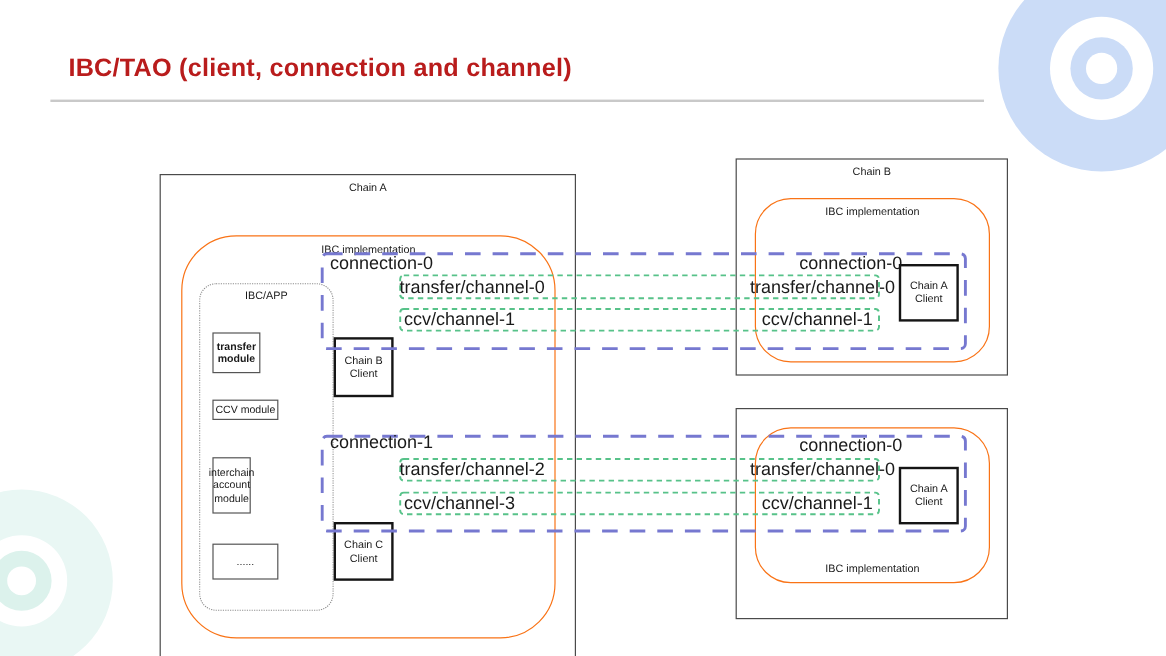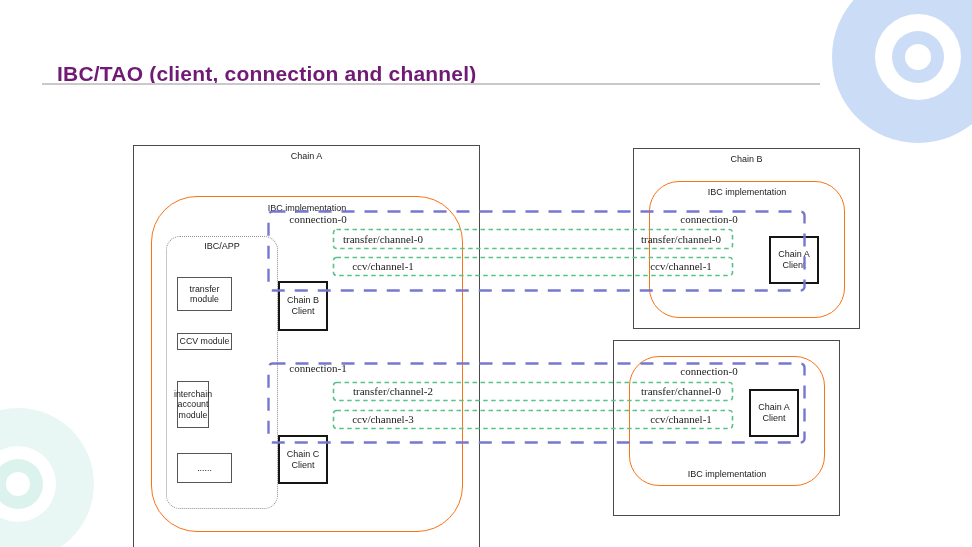--- a/index.html
+++ b/index.html
@@ -2,41 +2,41 @@
 <html><head>
 <meta charset="utf-8">
 <style>
   html,body{margin:0;padding:0;background:#fff;}
   .canvas{
     position:relative;width:972px;height:547px;background:#ffffff;
     overflow:hidden;font-family:"Liberation Sans",sans-serif;color:#1a1a1a;
   }
   .circle{position:absolute;border-radius:50%;}
   .title{
-    position:absolute;left:57px;top:62px;font-size:21px;font-weight:bold;
-    color:#701a75;letter-spacing:.2px;white-space:nowrap;
+    position:absolute;left:57px;top:45px;font-size:21px;font-weight:bold;
+    color:#b91c1c;letter-spacing:.2px;white-space:nowrap;
   }
   .rule{position:absolute;left:42px;top:83px;width:778px;height:1.5px;background:#c9c9c9;}
   .solid-box{position:absolute;border:1px solid #4a4a4a;background:transparent;}
   .round-box{position:absolute;border:1px solid #f97316;background:transparent;}
   .dotted-box{position:absolute;border:1.5px dotted #8f8f8f;border-radius:14px;background:transparent;padding-left:37px;}
   .grp-label{position:absolute;left:0;right:0;text-align:center;font-size:9px;line-height:10px;white-space:nowrap;}
   .small-box{
     position:absolute;border:1px solid #555;background:#fff;display:flex;
     align-items:center;justify-content:center;text-align:center;
     font-size:8.8px;line-height:10.5px;padding:1px;box-sizing:border-box;
   }
   .client-box{
     position:absolute;border:2px solid #151515;background:#fff;display:flex;
     align-items:center;justify-content:center;text-align:center;
     font-size:9px;line-height:11px;z-index:4;box-sizing:border-box;padding:2px;
   }
   .tube-label{
-    position:absolute;text-align:center;font-size:11px;line-height:11px;
-    z-index:6;white-space:nowrap;font-family:Liberation Serif, serif;
+    position:absolute;text-align:center;font-size:15px;line-height:11px;
+    z-index:6;white-space:nowrap;
   }
   svg.overlay{position:absolute;left:0;top:0;z-index:5;pointer-events:none;}
 </style>
 </head>
 <body>
 
 <div class="canvas">
 
   <div class="circle" style="left:832px;top:-29px;width:172px;height:172px;background:#cbdcf7;"></div>
   <div class="circle" style="left:875px;top:14px;width:86px;height:86px;background:#ffffff;"></div>
@@ -52,33 +52,33 @@
   <div class="rule"></div>
 
   <div class="solid-box" style="left:133px;top:98px;width:345px;height:417px;margin-top:47px;">
     <div class="grp-label" style="top:5px;">Chain A</div>
 
     <div class="round-box" style="left:17px;top:50px;width:310px;height:334px;border-radius:46px;">
       <div class="grp-label" style="top:6px;">IBC implementation</div>
 
       <div class="dotted-box" style="left:14px;top:39px;width:73px;height:271px;">
         <div class="grp-label" style="top:4px;">IBC/APP</div>
-        <div class="small-box" style="left:10px;top:40px;width:55px;height:34px;">transfer module</div>
+        <div class="small-box" style="left:10px;top:40px;width:40px;height:34px;font-weight:bold;">transfer module</div>
         <div class="small-box" style="left:10px;top:96px;width:55px;height:17px;">CCV module</div>
         <div class="small-box" style="left:10px;top:144px;width:32px;height:47px;">interchain account module</div>
         <div class="small-box" style="left:10px;top:216px;width:55px;height:30px;">......</div>
       </div>
 
     </div>
 
     <div class="client-box" style="left:144px;top:289px;width:50px;height:49px;">Chain C Client</div>
     <div class="client-box" style="left:144px;top:135px;width:50px;height:50px;">Chain B Client</div>
   </div>
 
-  <div class="solid-box" style="left:613px;top:148px;width:225px;height:179px;margin-left:20px;">
+  <div class="solid-box" style="left:613px;top:132px;width:225px;height:179px;">
     <div class="grp-label" style="top:5px;">Chain B</div>
     <div class="round-box" style="left:15px;top:32px;width:194px;height:135px;border-radius:30px;">
       <div class="grp-label" style="top:5px;">IBC implementation</div>
     </div>
     <div class="client-box" style="left:135px;top:87px;width:50px;height:48px;">Chain A Client</div>
   </div>
 
   <div class="solid-box" style="left:613px;top:340px;width:225px;height:174px;">
     <div class="round-box" style="left:15px;top:15px;width:194px;height:128px;border-radius:30px;">
       <div class="grp-label" style="bottom:6px;">IBC implementation</div>

